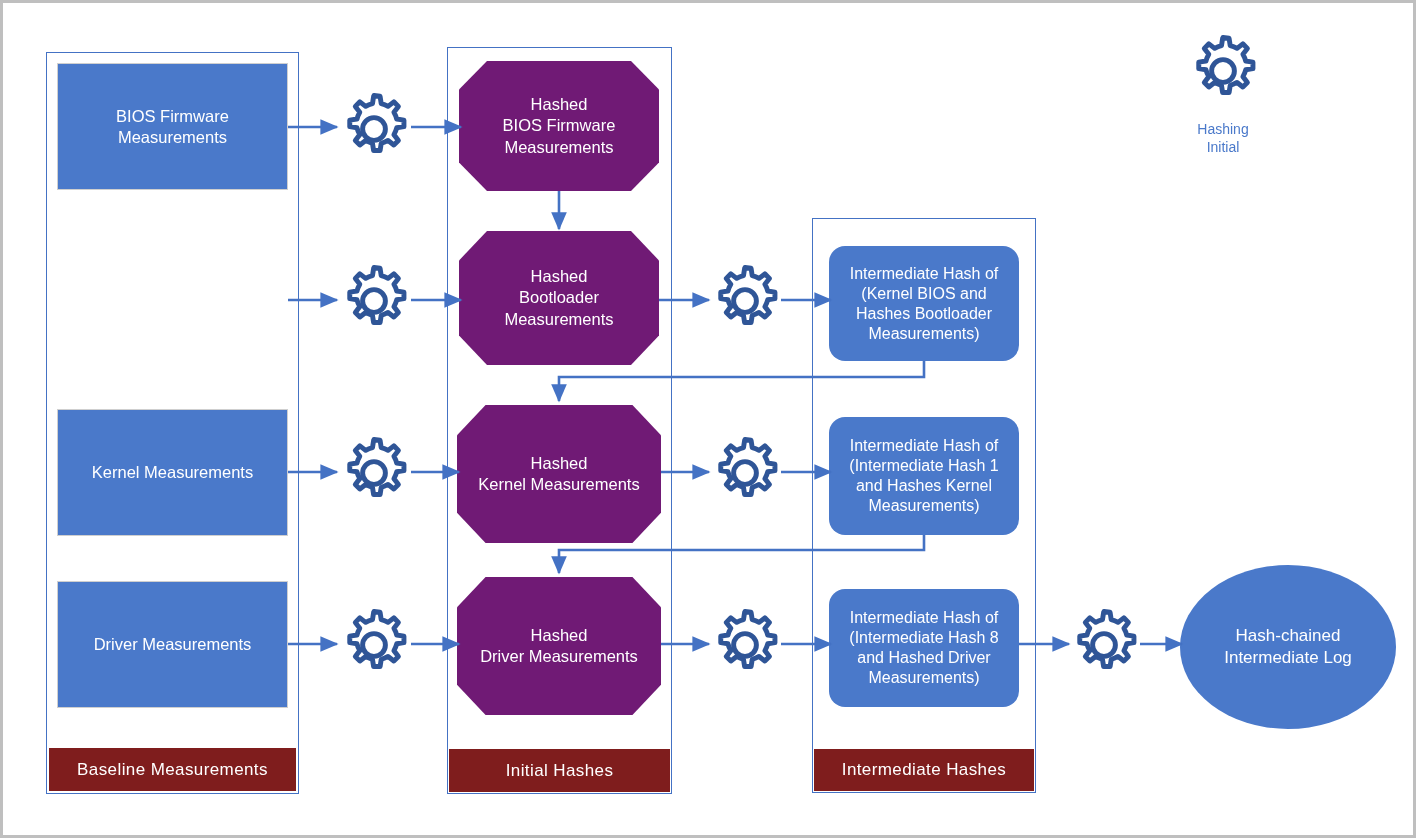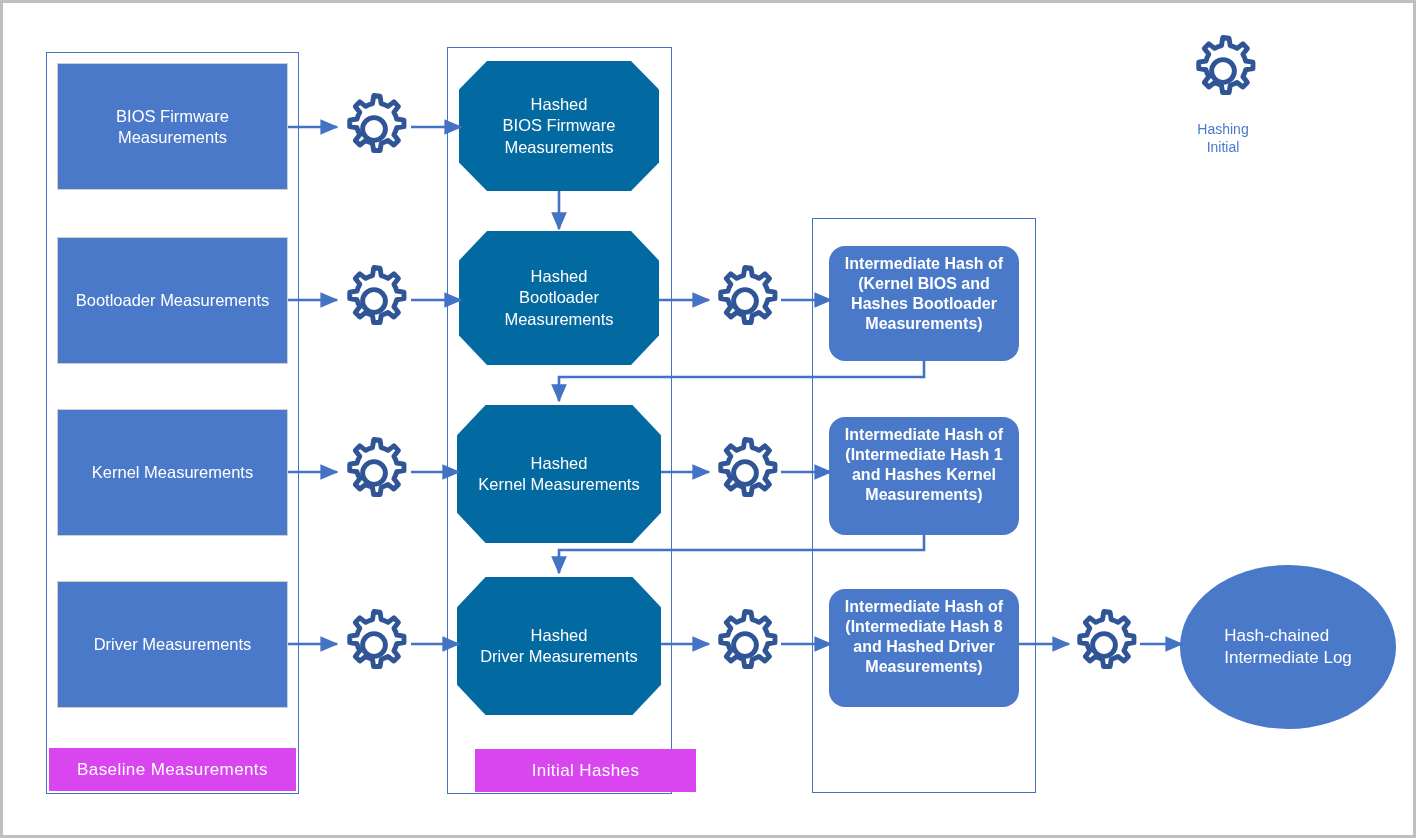--- a/index.html
+++ b/index.html
@@ -2,68 +2,66 @@
 <html><head>
 <meta charset="utf-8">
 <style>
   html,body{margin:0;padding:0;background:#ffffff;}
   body{width:1416px;height:838px;font-family:"Liberation Sans",sans-serif;}
   #root{position:relative;width:1416px;height:838px;box-sizing:border-box;border:3px solid #bfbfbf;background:#fff;overflow:hidden;}
   .abs{position:absolute;box-sizing:border-box;}
 
   
   .colframe{border:1.5px solid #4472c4;background:#fff;}
-  .colfooter{background:#d946ef;color:#fff;display:flex;align-items:center;justify-content:center;
+  .colfooter{background:#7f1d1d;color:#fff;display:flex;align-items:center;justify-content:center;
              font-size:17px;letter-spacing:.4px;}
 
   
   .rectbox{background:#4a79ca;border:1px solid #cfcfcf;color:#fff;display:flex;align-items:center;
            justify-content:center;text-align:center;line-height:1.25;font-size:16.5px;padding:4px 8px;}
 
   
-  .octbox{background:#0369a1;color:#fff;display:flex;align-items:center;justify-content:center;
+  .octbox{background:#701a75;color:#fff;display:flex;align-items:center;justify-content:center;
           text-align:center;line-height:1.3;font-size:16.5px;padding:6px 10px;
           clip-path:polygon(14% 0,86% 0,100% 22%,100% 78%,86% 100%,14% 100%,0 78%,0 22%);}
 
   
-  .roundbox{background:#4a79ca;color:#fff;display:flex;align-items:flex-start;justify-content:center;
-            text-align:center;line-height:1.25;font-size:16px;border-radius:16px;padding:8px 8px;font-weight:bold;}
+  .roundbox{background:#4a79ca;color:#fff;display:flex;align-items:center;justify-content:center;
+            text-align:center;line-height:1.25;font-size:16px;border-radius:16px;padding:8px 8px;}
 
   
   .ellipse{background:#4a79ca;color:#fff;display:flex;align-items:center;justify-content:center;
-           line-height:1.3;font-size:17px;border-radius:50%;}
+           text-align:center;line-height:1.3;font-size:17px;border-radius:50%;}
 
   .legend-label{color:#4a79ca;font-size:14px;text-align:center;line-height:1.25;}
 
   svg.ov{position:absolute;left:0;top:0;width:1416px;height:838px;pointer-events:none;}
   .gear{position:absolute;}
 </style>
 </head>
 <body>
 
 <div id="root">
 
   <div class="abs colframe" style="left:43px;top:49px;width:253px;height:742px;"></div>
   <div class="abs colfooter" style="left:46px;top:745px;width:247px;height:43px;">Baseline Measurements</div>
 
   <div class="abs colframe" style="left:444px;top:44px;width:225px;height:747px;"></div>
-  <div class="abs colfooter" style="left:446px;top:746px;width:221px;height:43px;margin-left:26px;">Initial Hashes</div>
+  <div class="abs colfooter" style="left:446px;top:746px;width:221px;height:43px;">Initial Hashes</div>
 
   <div class="abs colframe" style="left:809px;top:215px;width:224px;height:575px;"></div>
+  <div class="abs colfooter" style="left:811px;top:746px;width:220px;height:42px;">Intermediate Hashes</div>
 
   <div class="abs rectbox" style="left:54px;top:60px;width:231px;height:127px;">
     <div>
       <div>BIOS Firmware</div>
       <div>Measurements</div>
     </div>
   </div>
 
-  <div class="abs rectbox" style="left:54px;top:234px;width:231px;height:127px;">
-    <div>Bootloader Measurements</div>
-  </div>
 
   <div class="abs rectbox" style="left:54px;top:406px;width:231px;height:127px;">
     <div>Kernel Measurements</div>
   </div>
 
   <div class="abs rectbox" style="left:54px;top:578px;width:231px;height:127px;">
     <div>Driver Measurements</div>
   </div>
 
   <div class="abs octbox" style="left:456px;top:58px;width:200px;height:130px;">

